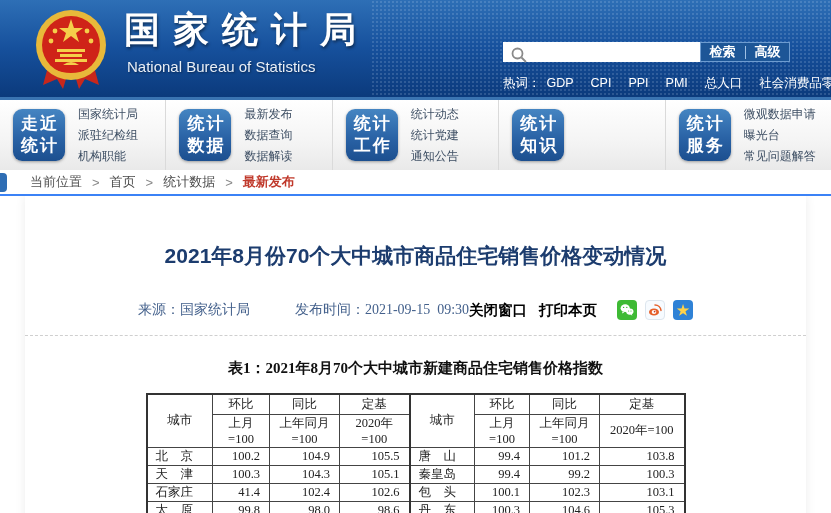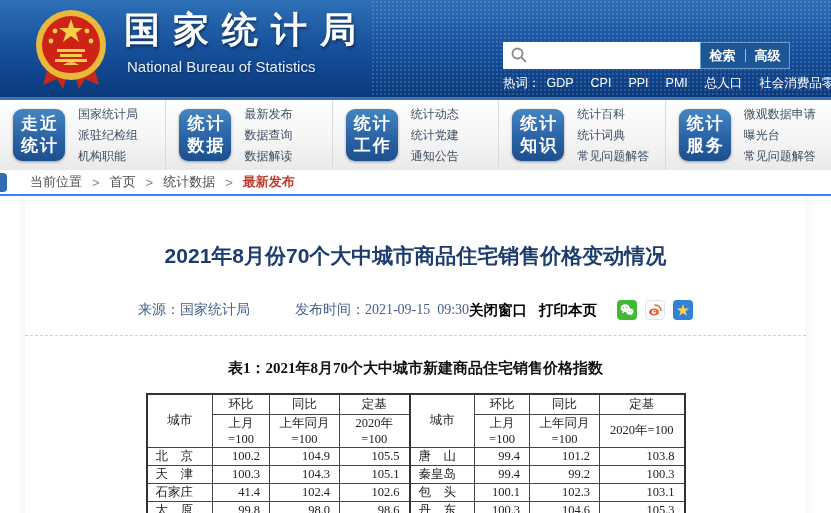--- a/index.html
+++ b/index.html
@@ -10,21 +10,21 @@
   .top-header { position:relative; height:97px;
     background:linear-gradient(180deg,#2e6fb6 0%, #16509c 50%, #0b3a7c 100%); }
   .map-pattern { position:absolute; top:0; right:0; width:460px; height:97px;
     background-image:radial-gradient(rgba(210,228,248,.22) 1px, transparent 1.2px);
     background-size:4px 4px; opacity:.75; pointer-events:none; }
   .emblem { position:absolute; left:33px; top:5px; }
   .site-title { position:absolute; left:124px; top:6px; font-size:36px; font-weight:bold;
     color:#fff; letter-spacing:13px; text-shadow:1px 2px 3px rgba(0,0,0,.45); white-space:nowrap; }
   .site-subtitle { position:absolute; left:127px; top:58px; font-size:15px; color:#e9eff7;
     text-shadow:1px 1px 2px rgba(0,0,0,.4); }
-  .search-area { position:absolute; left:503px; top:42px; width:287px; height:27px; display:flex; }
+  .search-area { position:absolute; left:503px; top:42px; width:287px; height:20px; display:flex; }
   .search-input-wrap { position:relative; flex:1; background:#fff; }
   .search-input-wrap input { width:100%; height:100%; border:none; outline:none;
     padding:0 6px 0 30px; font-size:13px; background:transparent; }
   .mag-icon { position:absolute; left:7px; top:4px; }
   .search-btns { width:90px; background:#1d5697; border:1px solid #6e9cd0; color:#fff;
     display:flex; align-items:center; justify-content:center; font-size:13px; font-weight:bold; }
   .search-btns .sep { width:1px; height:13px; background:#9fc0e4; margin:0 9px; }
   .search-btns span { cursor:pointer; }
   .hot-words { position:absolute; left:503px; top:75px; display:flex; align-items:center;
     color:#fff; font-size:12.5px; white-space:nowrap; }
@@ -172,25 +172,20 @@
       <div>统计动态</div>
       <div>统计党建</div>
       <div>通知公告</div>
     </div>
   </div>
 
   <div class="nav-section">
     <div class="nav-badge">
       <span>统计</span>
       <span>知识</span>
-    </div>
-    <div class="nav-links">
-      <div>统计百科</div>
-      <div>统计词典</div>
-      <div>常见问题解答</div>
     </div>
   </div>
 
   <div class="nav-section">
     <div class="nav-badge">
       <span>统计</span>
       <span>服务</span>
     </div>
     <div class="nav-links">
       <div>微观数据申请</div>

